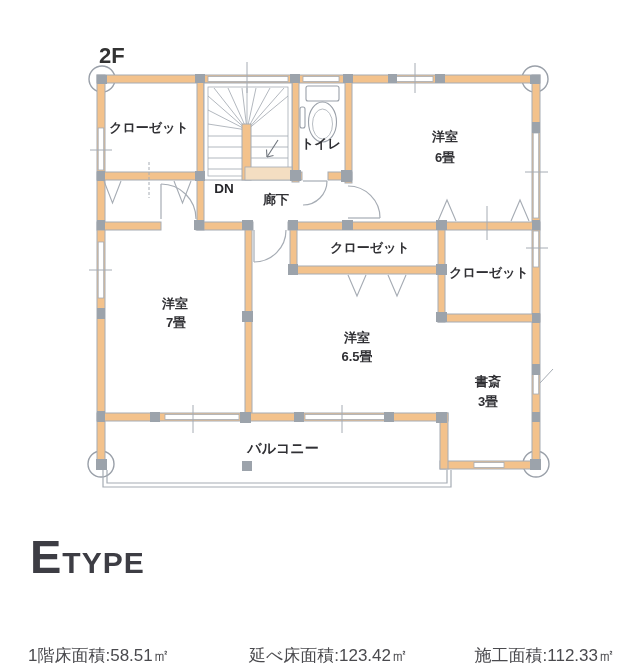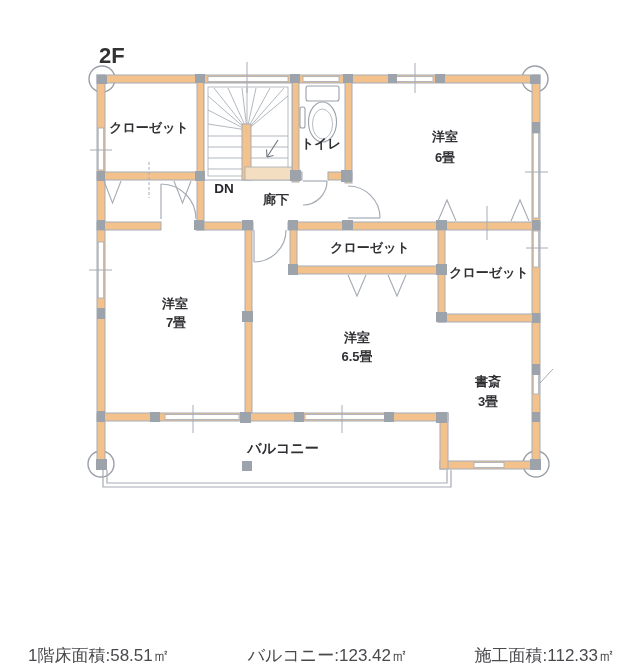--- a/index.html
+++ b/index.html
@@ -207,27 +207,30 @@
   <text class="room-label" x="176" y="327" text-anchor="middle">7畳</text>
   <text class="room-label" x="357" y="342" text-anchor="middle">洋室</text>
   <text class="room-label" x="357" y="361" text-anchor="middle">6.5畳</text>
   <text class="room-label" x="370" y="252" text-anchor="middle">クローゼット</text>
   <text class="room-label" x="489" y="277" text-anchor="middle">クローゼット</text>
   <text class="room-label" x="488" y="386" text-anchor="middle">書斎</text>
   <text class="room-label" x="488" y="406" text-anchor="middle">3畳</text>
   <text class="room-label big" x="283" y="453" text-anchor="middle">バルコニー</text>
 </svg>
 
+  <div id="title-block">
+    <span class="initial">E</span><span class="rest">TYPE</span>
+  </div>
 
   <div class="area-col" id="area-col-1">
     <div>1階床面積:58.51㎡</div>
     
   </div>
   <div class="area-col" id="area-col-2">
-    <div>バルコニー:123.42㎡</div>
+    <div>延べ床面積:123.42㎡</div>
     
   </div>
   <div class="area-col" id="area-col-3">
     <div>施工面積:112.33㎡</div>
     
   </div>
 
 </div>
 
 </body></html>

